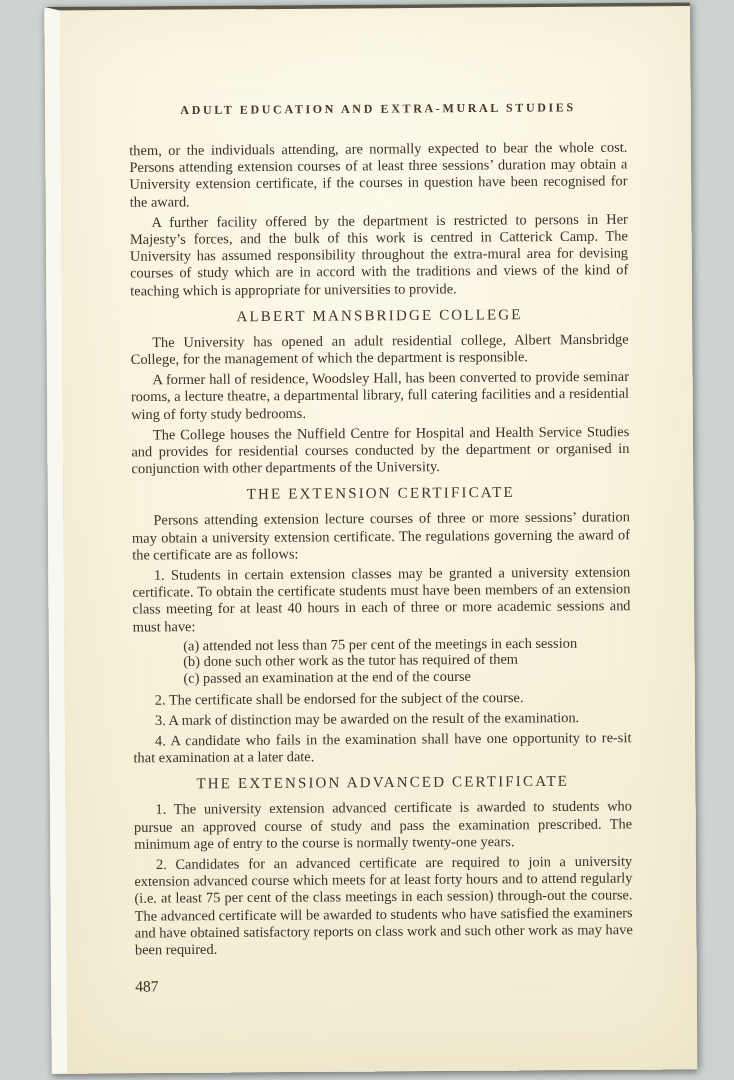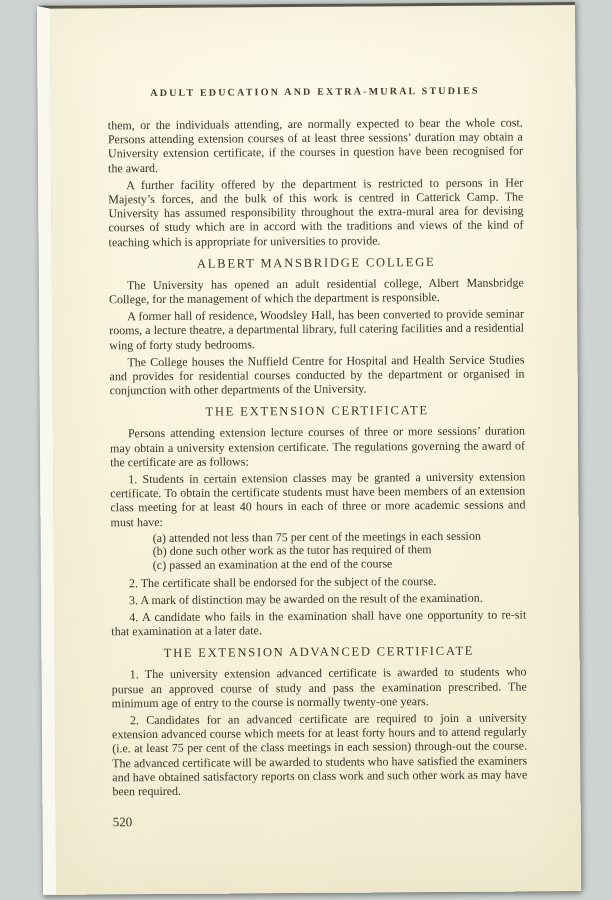--- a/index.html
+++ b/index.html
@@ -124,17 +124,17 @@
       <p class="para">3. A mark of distinction may be awarded on the result of the examination.</p>
 
       <p class="para">4. A candidate who fails in the examination shall have one opportunity to re-sit that examination at a later date.</p>
 
       <h2 class="section-heading">THE EXTENSION ADVANCED CERTIFICATE</h2>
 
       <p class="para">1. The university extension advanced certificate is awarded to students who pursue an approved course of study and pass the examination prescribed. The minimum age of entry to the course is normally twenty-one years.</p>
 
       <p class="para">2. Candidates for an advanced certificate are required to join a university extension advanced course which meets for at least forty hours and to attend regularly (i.e. at least 75 per cent of the class meetings in each session) through-out the course. The advanced certificate will be awarded to students who have satisfied the examiners and have obtained satisfactory reports on class work and such other work as may have been required.</p>
 
-      <div class="page-number">520</div>
+      <div class="page-number">487</div>
 
     </div>
   </div>
 </div>
 
 </body></html>

